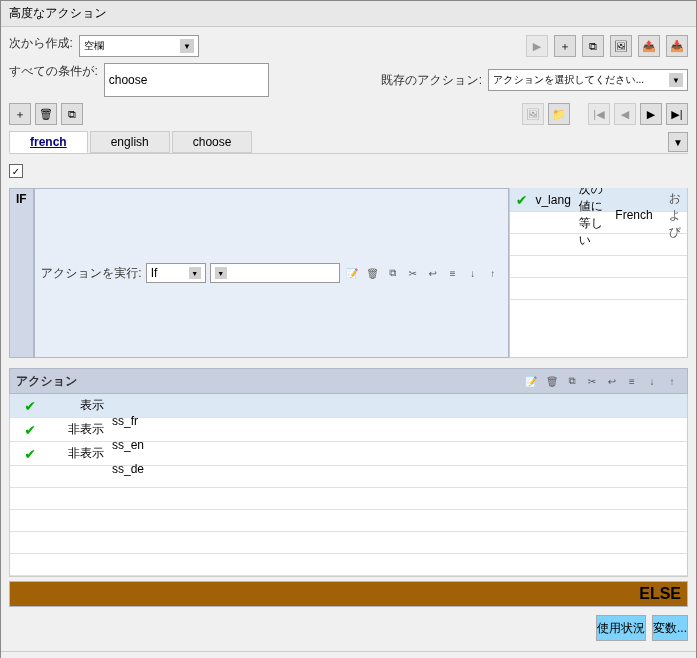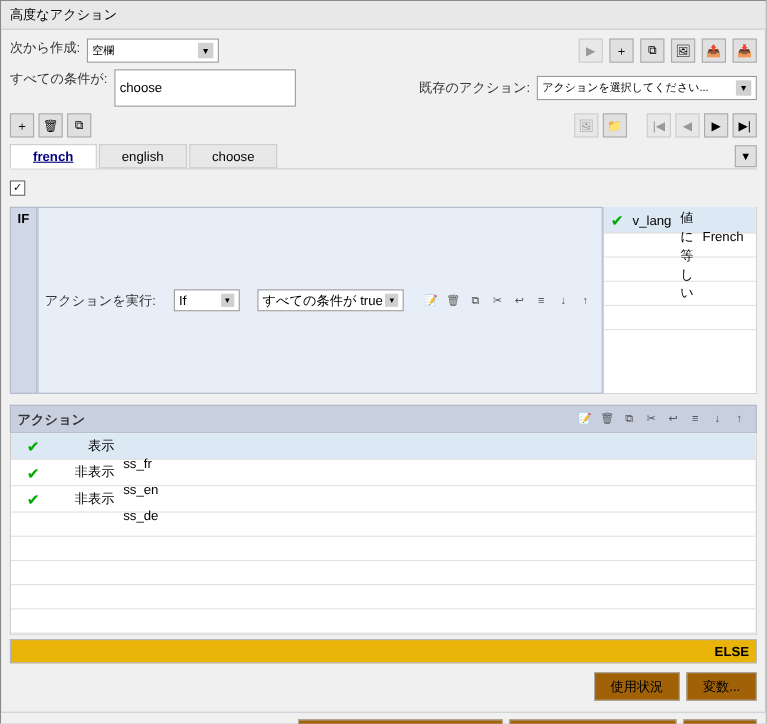--- a/index.html
+++ b/index.html
@@ -174,21 +174,21 @@
     .section-header {
       background: #d0d8e8;
       padding: 3px 6px;
       font-size: 12px;
       font-weight: bold;
       border: 1px solid #b0b8c8;
     }
     .action-config-row {
       display: flex;
       align-items: center;
-      gap: 16px;
+      gap: 4px;
       padding: 3px 6px;
       background: #e8eef8;
       border: 1px solid #b0b8c8;
     }
     .inline-select {
       background: white;
       border: 1px solid #999;
       padding: 1px 4px;
       height: 20px;
       display: flex;
@@ -235,43 +235,43 @@
     }
     .check-green {
       color: #00aa00;
       font-size: 14px;
       width: 20px;
     }
     .cell-action { width: 60px; font-size: 12px; }
     .cell-value { font-size: 12px; margin-top: 31px; }
     .empty-row { height: 22px; border-bottom: 1px solid #e0e0e0; }
     .else-bar {
-      background: #eab308;
+      background: #a16207;
       padding: 3px 6px;
-      font-size: 12px;
+      font-size: 16px;
       font-weight: bold;
       border: 1px solid #b0b8c8;
       margin-top: 4px;
     }
     .bottom-bar {
       display: flex;
       align-items: center;
       padding: 6px 8px;
       border-top: 1px solid #ccc;
       background: #f0f0f0;
     }
     .help-link {
       color: #0000cc;
       text-decoration: underline;
       cursor: pointer;
       font-size: 12px;
     }
     .btn {
-      padding: 4px 14px;
-      background: #a16207;
+      padding: 4px 0;
+      background: #7dd3fc;
       border: 1px solid #aaa;
       font-size: 12px;
       cursor: pointer;
       height: 26px;
     }
     .btn-right-group {
       margin-left: auto;
       display: flex;
       gap: 6px;
       align-items: center;
@@ -372,21 +372,20 @@
       <div class="section-header">
         <span>IF</span>
       </div>
       <div class="action-config-row">
         <span class="field-label">アクションを実行:</span>
         <div class="inline-select" style="min-width:60px;">
           <span>If</span>
           <div class="inline-arrow">▼</div>
         </div>
         <div class="inline-select" style="min-width:130px;">
-          <span>すべての条件が true</span>
           <div class="inline-arrow">▼</div>
         </div>
         <div class="row-icons">
           <div class="small-icon">📝</div>
           <div class="small-icon">🗑</div>
           <div class="small-icon">⧉</div>
           <div class="small-icon">✂</div>
           <div class="small-icon">↩</div>
           <div class="small-icon">≡</div>
           <div class="small-icon">↓</div>

